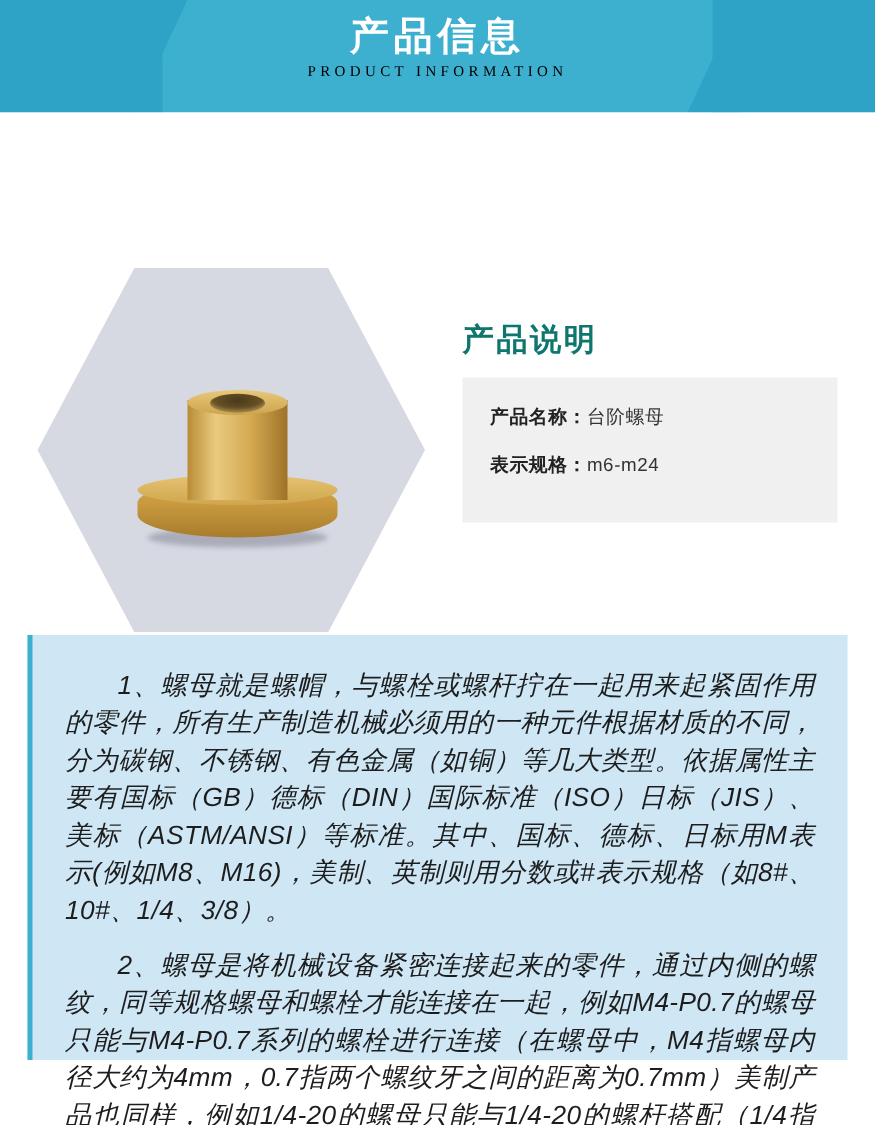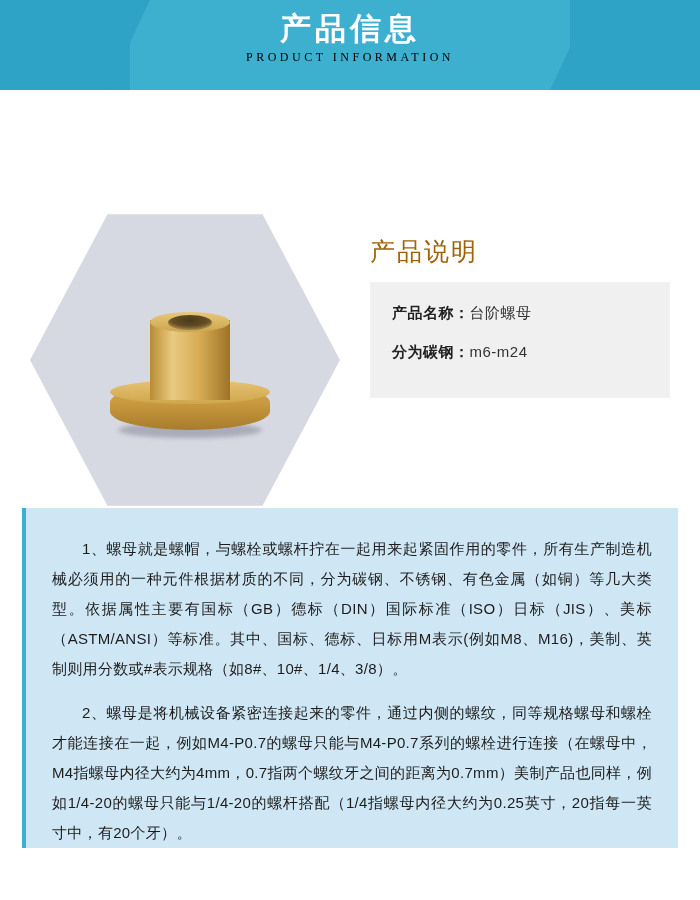--- a/index.html
+++ b/index.html
@@ -177,24 +177,25 @@
   }
 
   .spec-panel {
     position: absolute;
     left: 370px;
     top: 145px;
     width: 300px;
   }
   .spec-title {
     font-size: 25px;
-    font-weight: normal;
-    color: #a16207;
+    font-weight: bold;
+    color: #0f766e;
     letter-spacing: 2px;
     margin-bottom: 14px;
+    margin-top: 20px;
   }
   .spec-box {
     background: #f0f0f0;
     padding: 22px 20px 36px 22px;
     width: 258px;
   }
   .spec-row {
     font-size: 15px;
     color: #333333;
     margin-bottom: 20px;
@@ -218,27 +219,28 @@
     left: 22px;
     top: 508px;
     width: 656px;
     height: 340px;
     background: #cfe7f5;
     border-left: 4px solid #3db0d0;
     box-sizing: border-box;
     padding: 26px 26px 20px 26px;
   }
   .desc-para {
-    font-size: 15px;
+    font-size: 21px;
     line-height: 30px;
     color: #1d1d1d;
     text-align: justify;
     text-indent: 2em;
     margin: 0 0 14px 0;
     letter-spacing: 0.3px;
+    font-style: italic;
   }
   .desc-para:last-child {
     margin-bottom: 0;
   }
 </style>
 </head>
 <body>
 
 <div class="page">
 
@@ -269,21 +271,21 @@
 
     <div class="spec-panel">
       <div class="spec-title">产品说明</div>
       <div class="spec-box">
 
         <div class="spec-row">
           <span class="spec-label">产品名称：</span><span class="spec-value">台阶螺母</span>
         </div>
 
         <div class="spec-row">
-          <span class="spec-label">分为碳钢：</span><span class="spec-value">m6-m24</span>
+          <span class="spec-label">表示规格：</span><span class="spec-value">m6-m24</span>
         </div>
 
 
       </div>
     </div>
   </div>
 
   <div class="desc-section">
     <p class="desc-para">1、螺母就是螺帽，与螺栓或螺杆拧在一起用来起紧固作用的零件，所有生产制造机械必须用的一种元件根据材质的不同，分为碳钢、不锈钢、有色金属（如铜）等几大类型。依据属性主要有国标（GB）德标（DIN）国际标准（ISO）日标（JIS）、美标（ASTM/ANSI）等标准。其中、国标、德标、日标用M表示(例如M8、M16)，美制、英制则用分数或#表示规格（如8#、10#、1/4、3/8）。</p>
     <p class="desc-para">2、螺母是将机械设备紧密连接起来的零件，通过内侧的螺纹，同等规格螺母和螺栓才能连接在一起，例如M4-P0.7的螺母只能与M4-P0.7系列的螺栓进行连接（在螺母中，M4指螺母内径大约为4mm，0.7指两个螺纹牙之间的距离为0.7mm）美制产品也同样，例如1/4-20的螺母只能与1/4-20的螺杆搭配（1/4指螺母内径大约为0.25英寸，20指每一英寸中，有20个牙）。</p>

